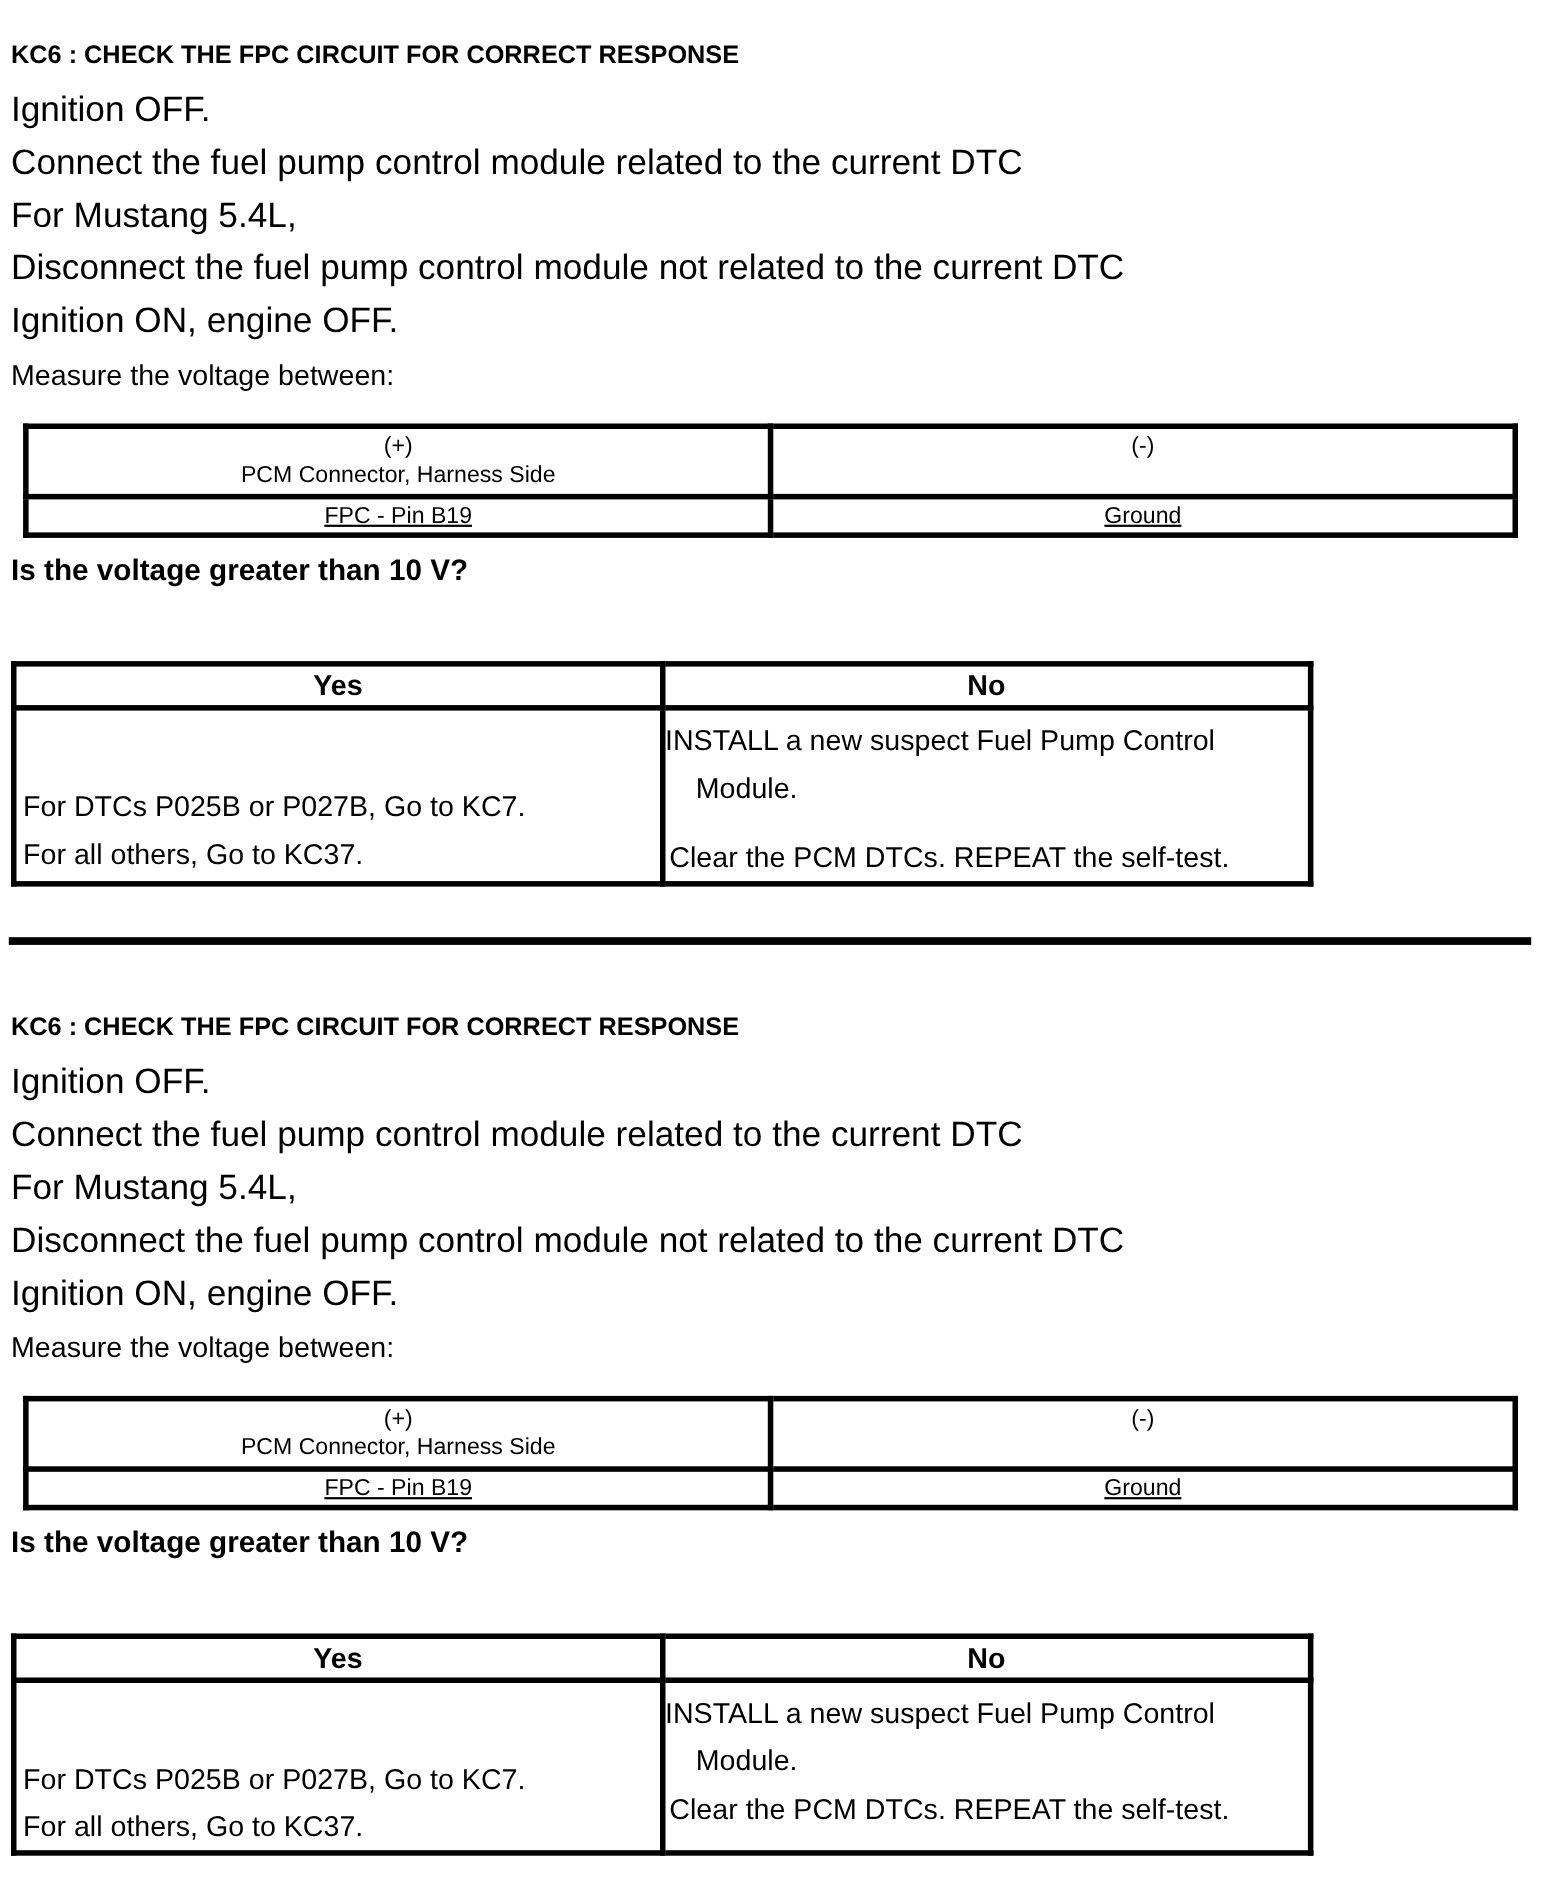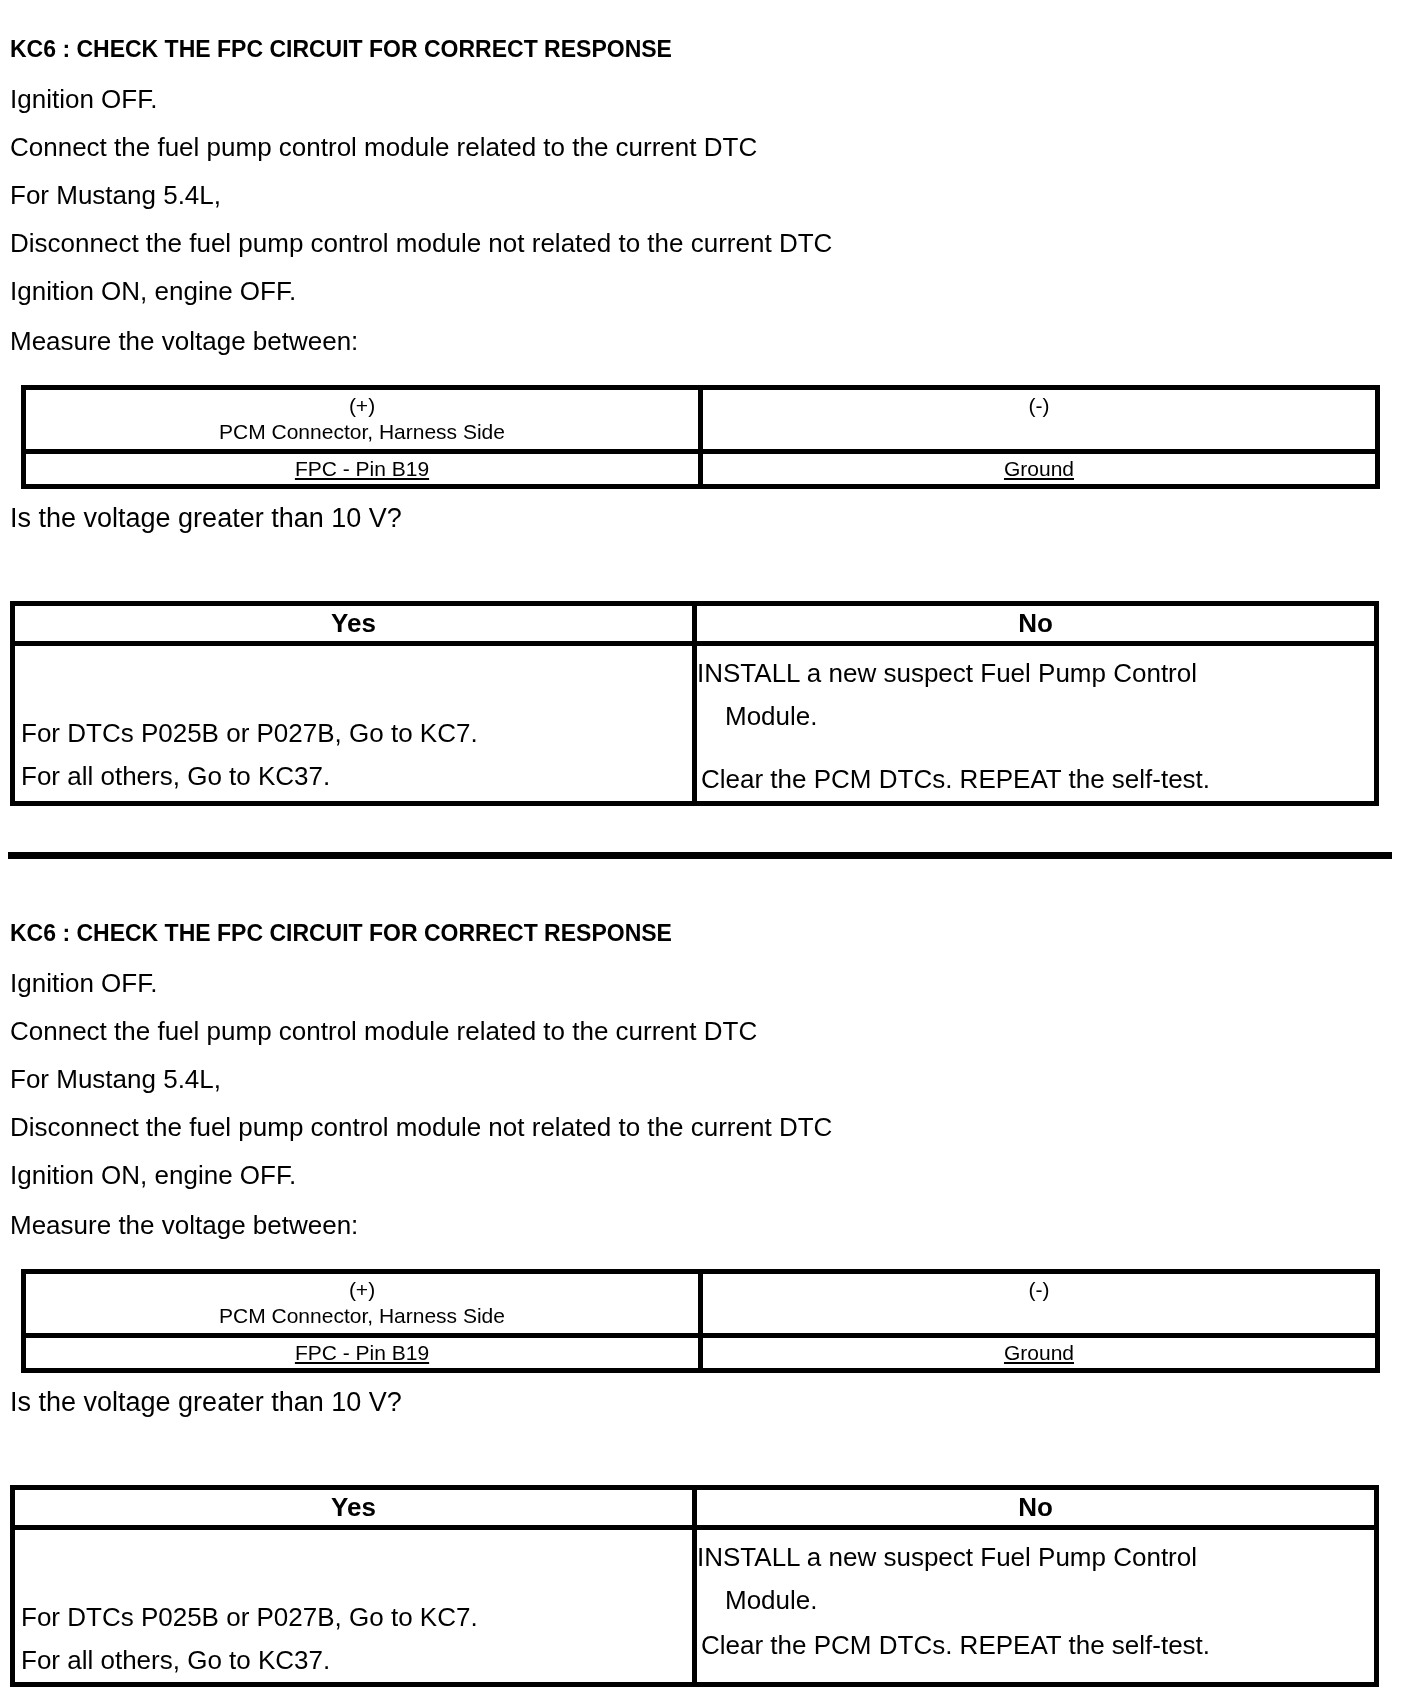--- a/index.html
+++ b/index.html
@@ -19,21 +19,21 @@
     font-size: 23px;
     font-weight: bold;
     line-height: 28px;
     letter-spacing: 0px;
   }
   .sec2 .section-title { padding-top: 60px; }
   .instructions { padding-top: 12px; }
   .instructions p {
     margin: 0;
     padding-left: 10px;
-    font-size: 26px;
+    font-size: 32px;
     line-height: 48px;
     white-space: nowrap;
   }
   .measure-line {
     margin: 8px 0 0 0;
     padding-left: 10px;
     font-size: 26px;
     line-height: 36px;
   }
   table.meas {
@@ -50,27 +50,27 @@
     font-size: 21px;
     line-height: 26px;
     padding: 3px 4px 4px 4px;
   }
   table.meas td.hdr { height: 60px; }
   table.meas td.val { height: 33px; padding: 2px 4px; text-decoration: underline; }
   .question {
     margin: 0;
     padding: 12px 0 0 10px;
     font-size: 27px;
-    font-weight: normal;
+    font-weight: bold;
     line-height: 34px;
   }
   table.decision {
     border-collapse: collapse;
     margin: 66px 0 0 10px;
-    width: 1369px;
+    width: 1184px;
     table-layout: fixed;
   }
   table.decision, table.decision td, table.decision th { border: 5px solid #000000; }
   table.decision th {
     width: 50%;
     height: 40px;
     font-size: 26px;
     font-weight: bold;
     text-align: center;
     vertical-align: middle;

